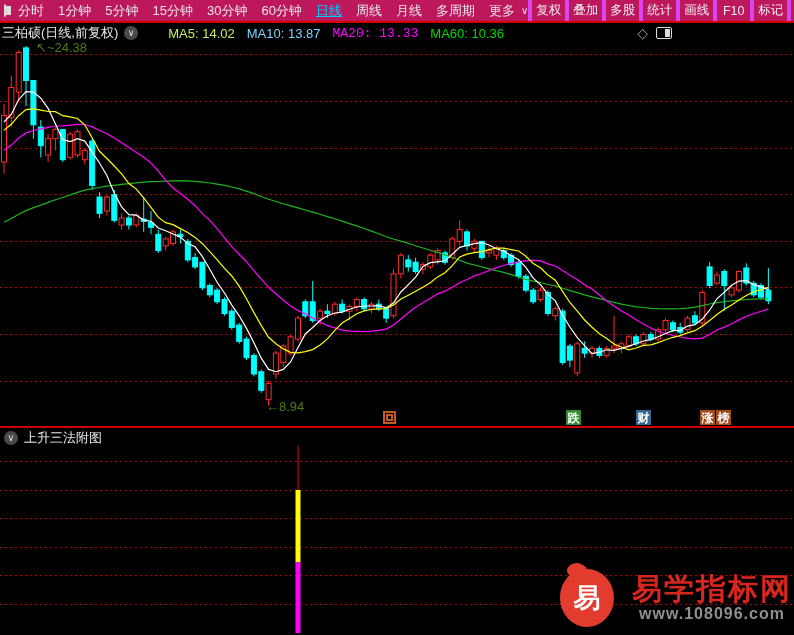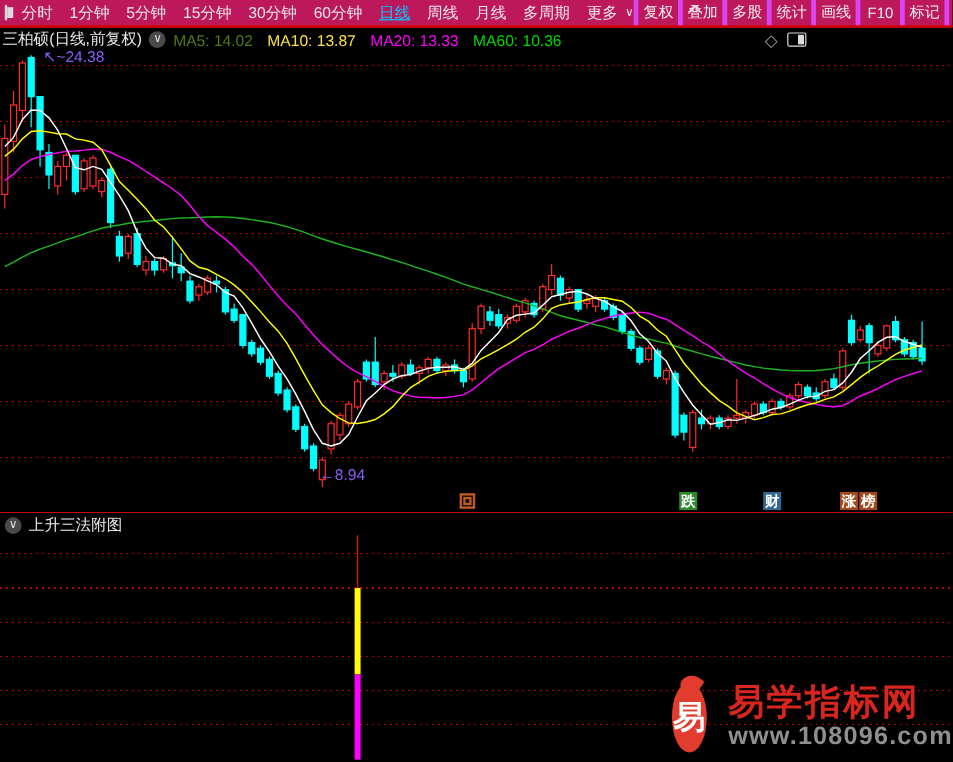--- a/index.html
+++ b/index.html
@@ -24,38 +24,38 @@
   .stock-title{margin-left:2px;}
   .circ-chev{width:14px;height:14px;border-radius:50%;background:#4a4a4a;color:#ddd;font-size:10px;
              display:inline-flex;align-items:center;justify-content:center;margin:0 6px;line-height:1;}
   #ma-legend{display:flex;gap:12px;}
   .info-icons{margin-left:auto;margin-right:4px;display:flex;align-items:center;gap:8px;}
   .diamond{color:#9a9a9a;font-size:14px;line-height:1;}
   .win-icon2{width:14px;height:10px;border:1px solid #dcdcdc;border-radius:2px;position:relative;}
   .win-icon2::after{content:"";position:absolute;right:1px;top:1px;bottom:1px;width:5px;background:#dcdcdc;}
   
   #chart-svg{position:absolute;left:0;top:0;z-index:1;}
-  .price-label{position:absolute;color:#8b5cf6;font-size:13px;z-index:2;}
+  .price-label{position:absolute;color:#4d7c0f;font-size:13px;z-index:2;}
   .badge{position:absolute;z-index:2;width:15px;height:15px;color:#fff;font-size:12px;font-weight:bold;
          display:flex;align-items:center;justify-content:center;line-height:1;}
   .ret-icon{position:absolute;z-index:2;width:9px;height:9px;border:2px solid #c05a1e;
             display:flex;align-items:center;justify-content:center;}
   .ret-icon-inner{width:3px;height:3px;border:2px solid #c05a1e;}
   
   .subheader{position:absolute;left:0;top:429px;width:794px;height:18px;display:flex;align-items:center;
              color:#e8e8e8;font-size:13px;z-index:2;}
   
   .watermark{position:absolute;left:560px;top:563px;width:234px;height:70px;z-index:3;display:flex;align-items:center;}
   .wm-logo{width:54px;height:58px;background:#e23c2e;border-radius:48% 50% 50% 50%;position:relative;
            display:flex;align-items:center;justify-content:center;color:#fff;font-size:27px;font-weight:bold;}
   .wm-logo::before{content:"";position:absolute;top:-7px;left:8px;width:16px;height:16px;background:#e23c2e;
            border-radius:80% 10% 60% 40%;transform:rotate(35deg);}
   .wm-text{margin-left:18px;}
   .wm-title{color:#d8251d;font-size:30px;font-weight:bold;letter-spacing:2px;line-height:1.05;}
-  .wm-url{color:#8f8f8f;font-size:21px;font-weight:bold;letter-spacing:1px;text-align:center;}
+  .wm-url{color:#8f8f8f;font-size:16px;font-weight:bold;letter-spacing:1px;text-align:center;}
 </style>
 </head>
 <body>
 
 <div id="app">
 
   <svg id="chart-svg" width="794" height="635" viewBox="0 0 794 635">
       <line x1="0" y1="54.9" x2="794" y2="54.9" stroke="#b40000" stroke-width="1" stroke-dasharray="1.5 3.5" shape-rendering="crispEdges"></line>
       <line x1="0" y1="101.5" x2="794" y2="101.5" stroke="#b40000" stroke-width="1" stroke-dasharray="1.5 3.5" shape-rendering="crispEdges"></line>
       <line x1="0" y1="148.1" x2="794" y2="148.1" stroke="#b40000" stroke-width="1" stroke-dasharray="1.5 3.5" shape-rendering="crispEdges"></line>
@@ -316,33 +316,33 @@
         <span class="tb-btn">F10</span>
         <span class="tb-btn">标记</span>
         <span class="tb-btn">+自</span>
       </div>
   </div>
 
   <div class="infobar">
     <span class="stock-title">三柏硕(日线,前复权)</span>
     <span class="circ-chev">∨</span>
     <span id="ma-legend">
-        <span style="color: #4d7c0f;">MA5: 14.02</span>
-        <span style="color: #fde047;">MA10: 13.87</span>
-        <span style="color: rgb(255, 0, 255);">MA20: 13.33</span>
+        <span style="color: #bef264; margin-left: 24px;">MA5: 14.02</span>
+        <span style="color: #7dd3fc;">MA10: 13.87</span>
+        <span style="color: rgb(255, 0, 255); font-family: Liberation Mono, monospace;">MA20: 13.33</span>
         <span style="color: rgb(0, 216, 0);">MA60: 10.36</span>
       </span>
     <span class="info-icons">
       <span class="diamond">◇</span>
       <span class="win-icon2"></span>
     </span>
   </div>
 
   <div class="price-label" style="left:36px;top:40px">↖~24.38</div>
-  <div class="price-label" style="left:266px;top:388px">←8.94</div>
+  <div class="price-label" style="left:266px;top:399px">←8.94</div>
 
   <div id="badges">
       <div class="badge" style="left: 566px; top: 410px; background: rgb(46, 139, 46);">跌</div>
       <div class="badge" style="left: 636px; top: 410px; background: rgb(51, 102, 144);">财</div>
       <div class="badge" style="left: 700px; top: 410px; background: rgb(163, 73, 26);">涨</div>
       <div class="badge" style="left: 716px; top: 410px; background: rgb(163, 73, 26);">榜</div>
     </div>
   <div class="ret-icon" id="ret-icon" style="left: 383px; top: 411px;">
     <div class="ret-icon-inner"></div>
   </div>

